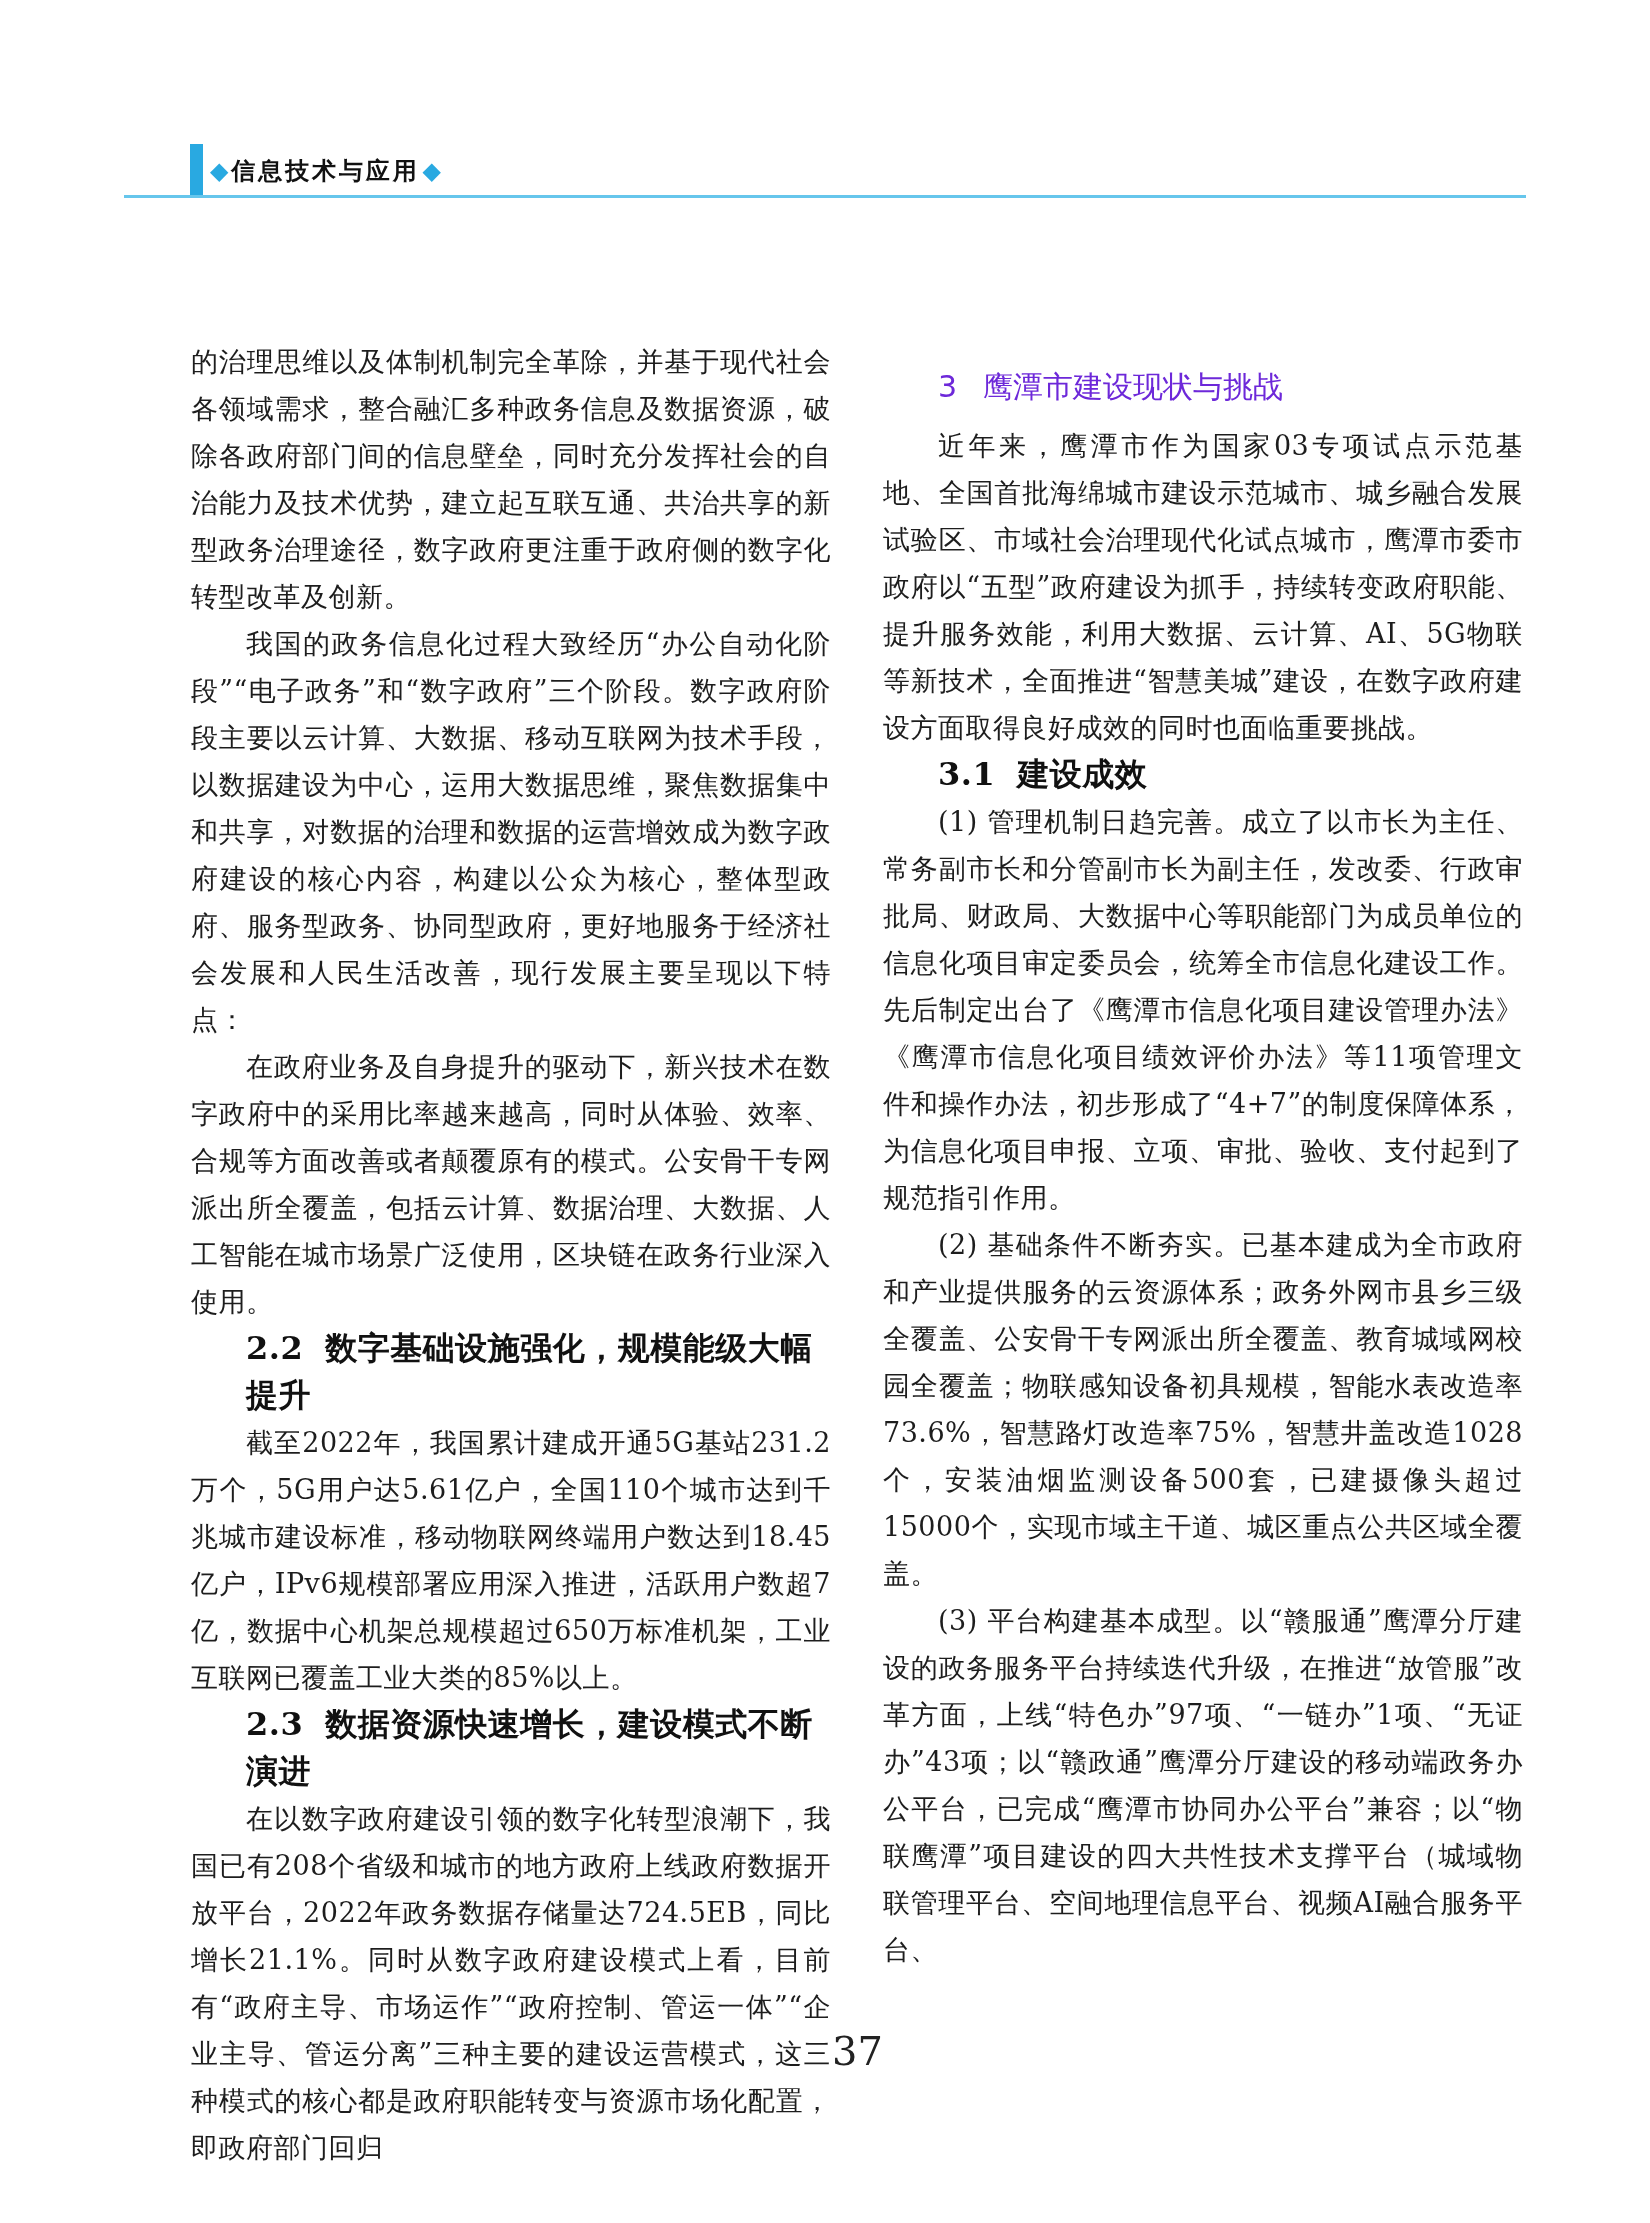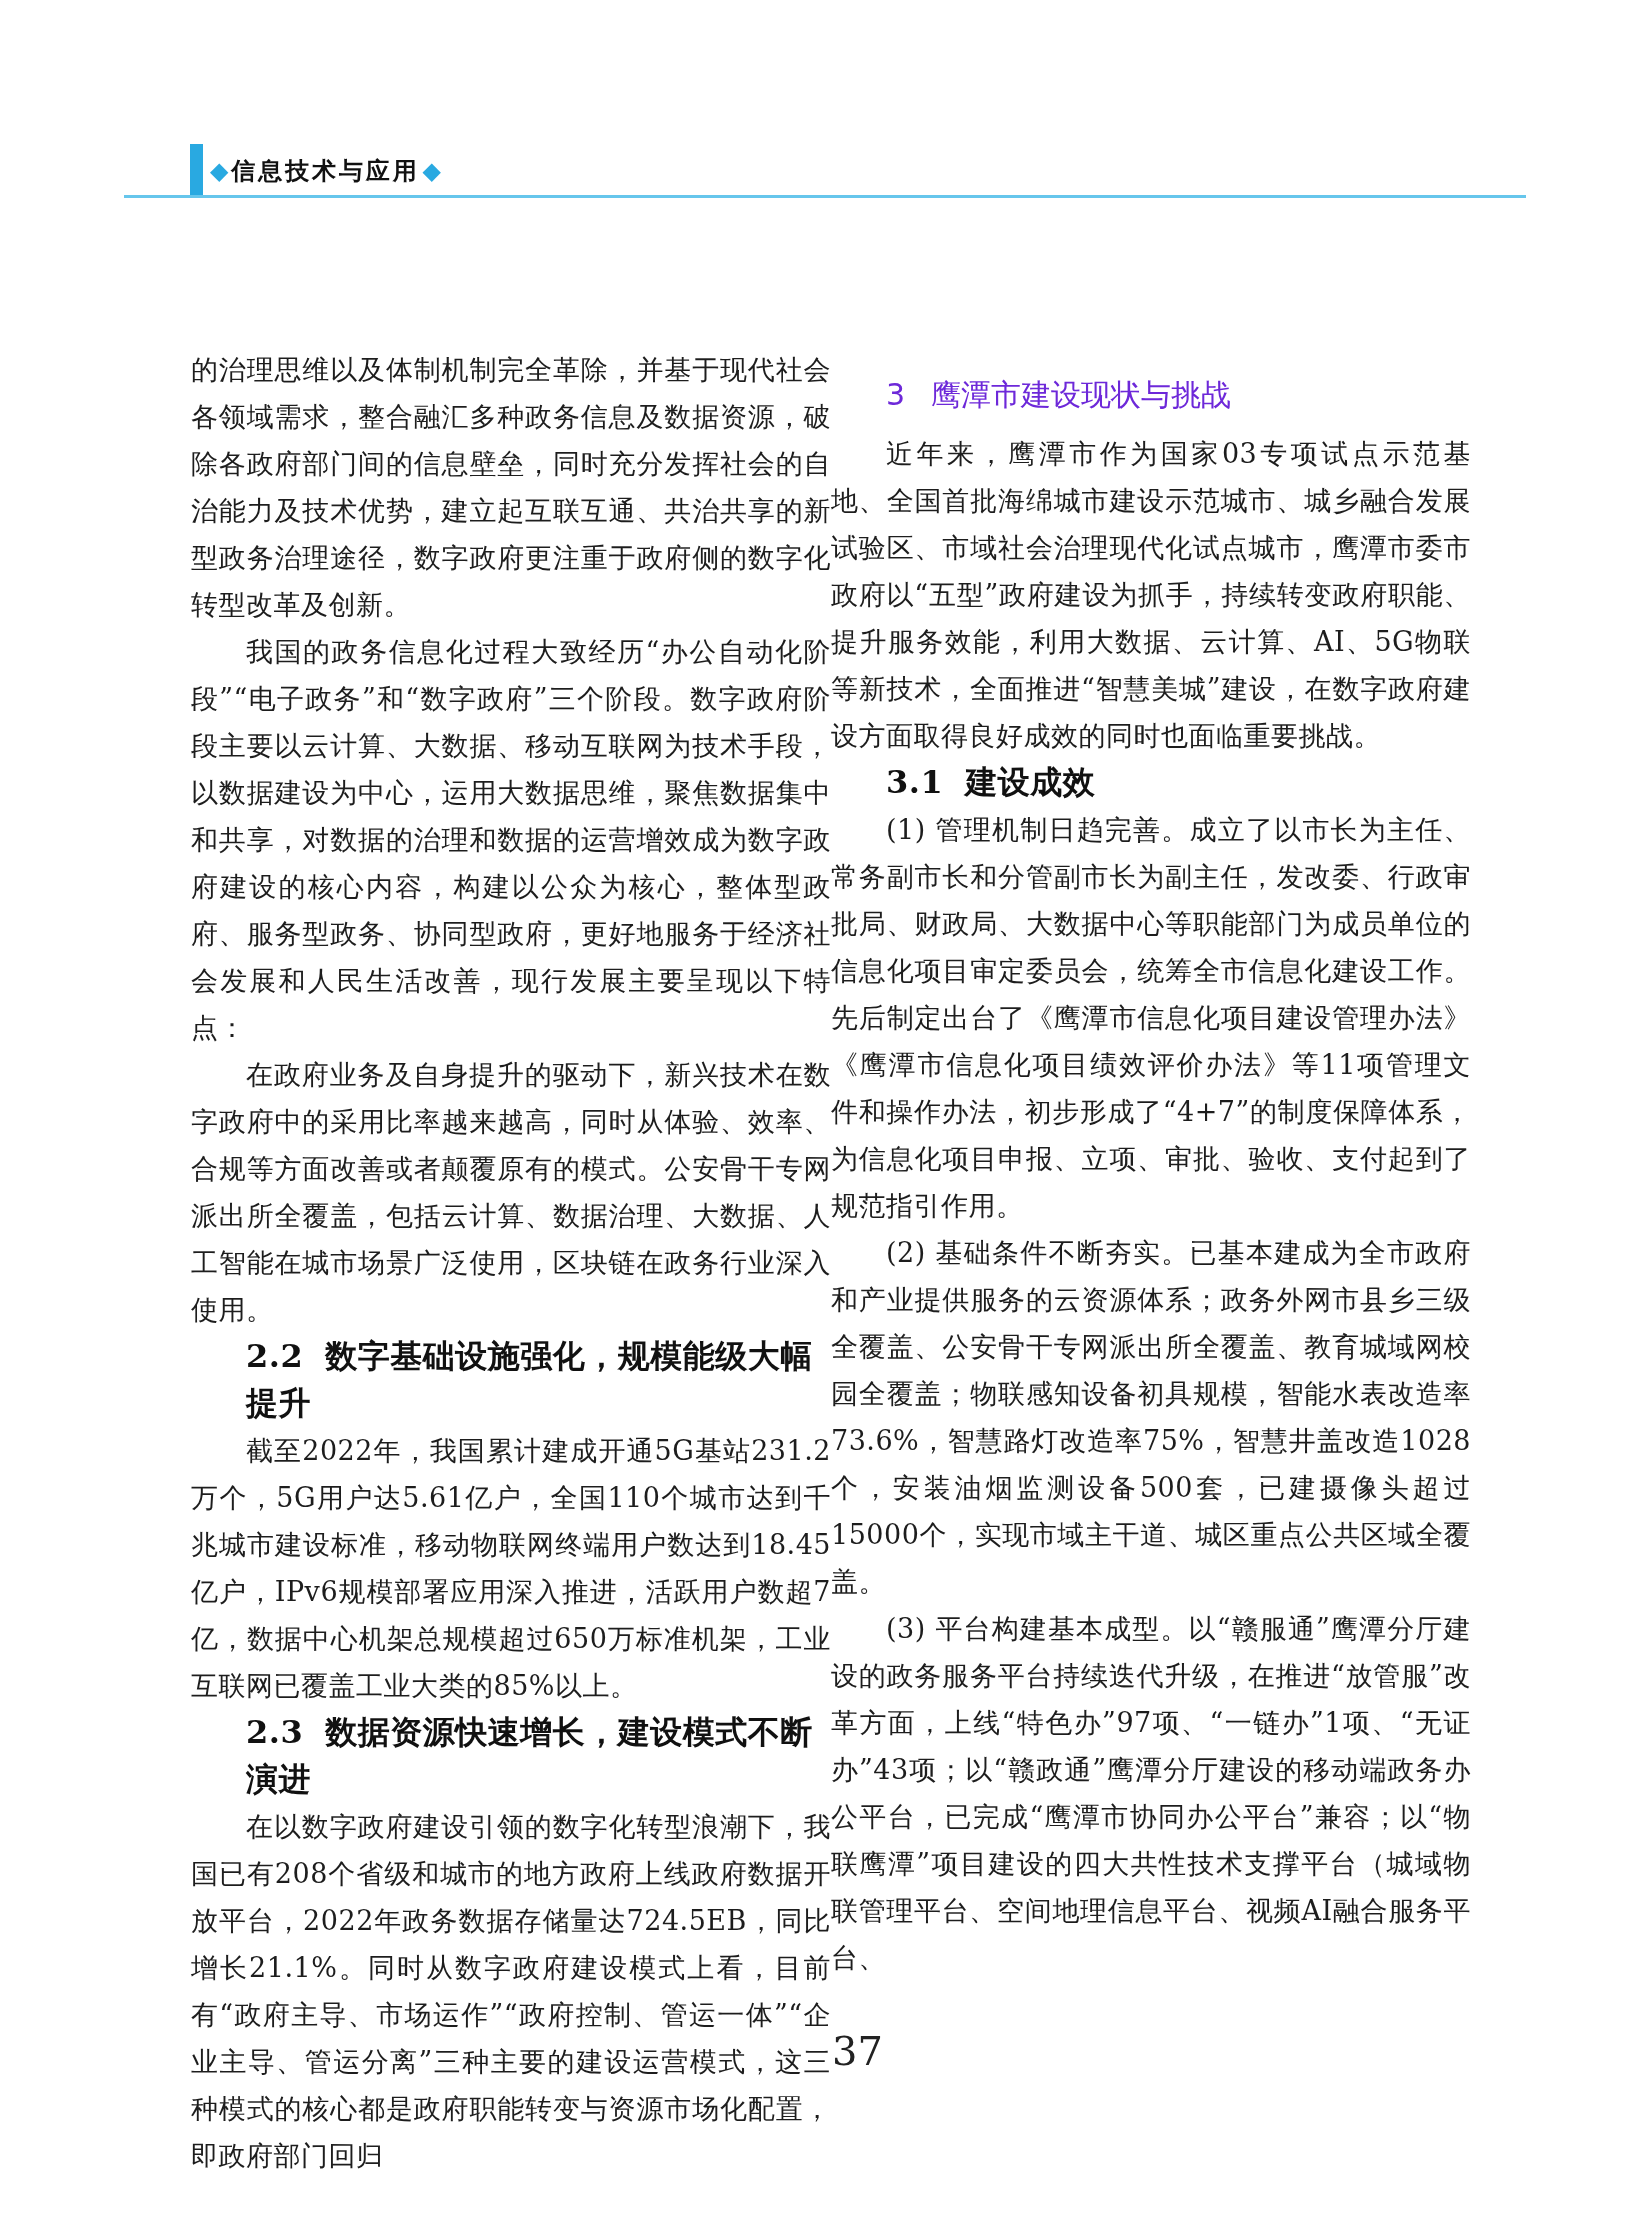--- a/index.html
+++ b/index.html
@@ -43,23 +43,24 @@
   .rule {
     position: absolute;
     left: 124px; top: 195px;
     width: 1402px; height: 2.9px;
     background: #66c6ec;
   }
 
   
   .columns {
     position: absolute;
-    left: 191px; top: 346px;
+    left: 191px; top: 338px;
     width: 1333px;
     display: flex;
+    gap: 52px;
   }
   .col { width: 640px; }
 
   .body-p {
     margin: 0;
     font-size: 27px;
     line-height: 47px;
     text-align: justify;
     text-justify: inter-ideograph;
     letter-spacing: 0.5px;

